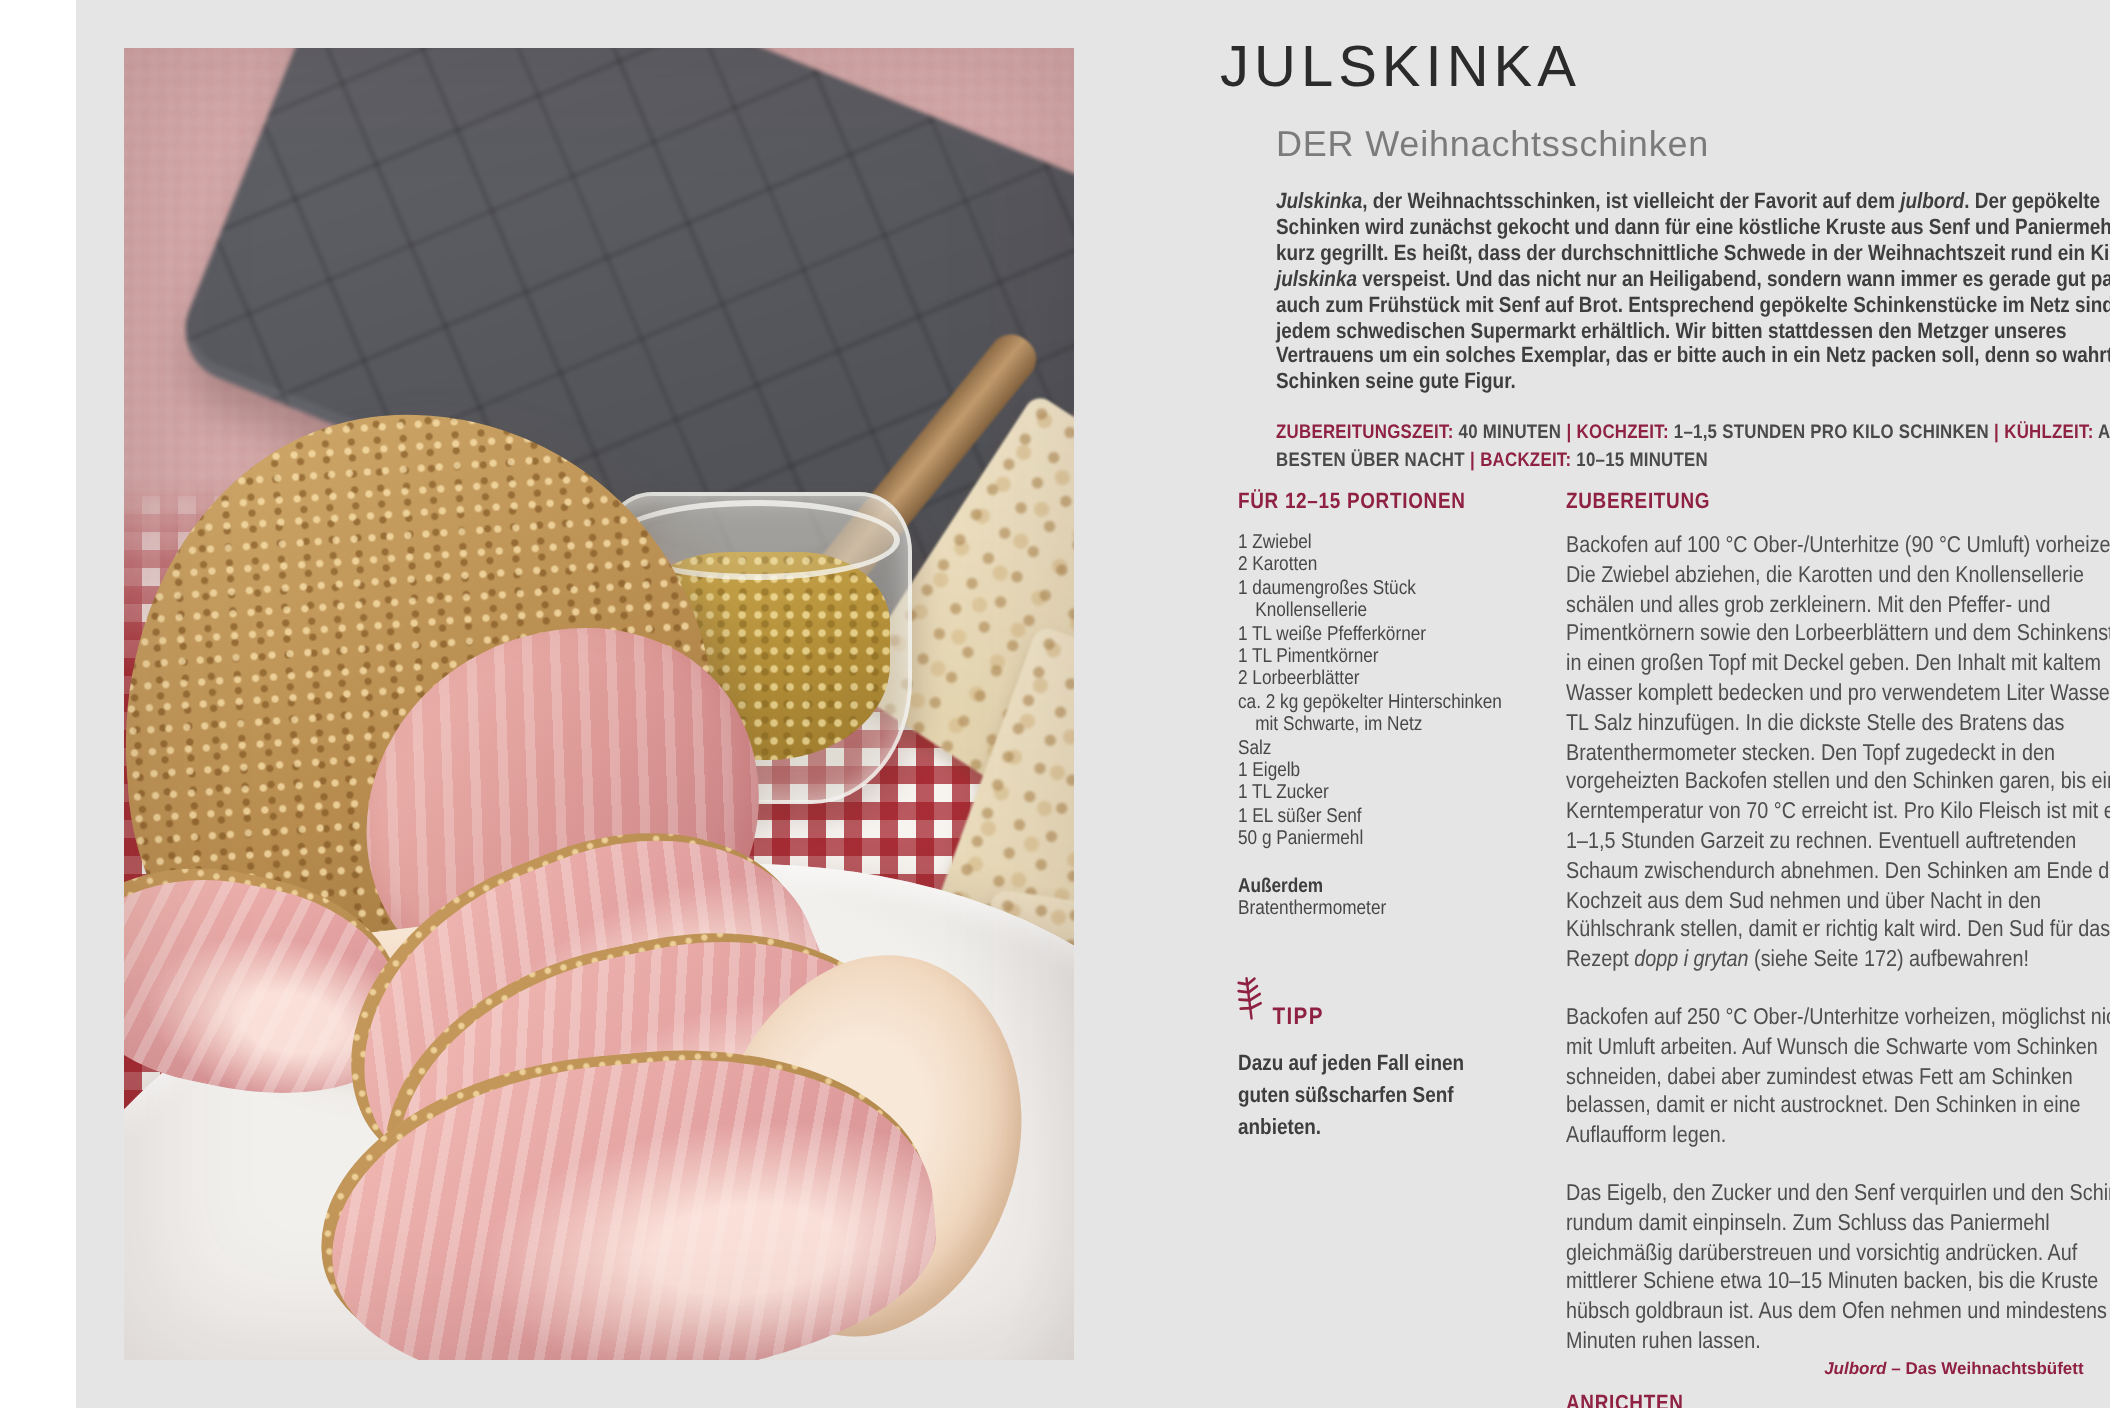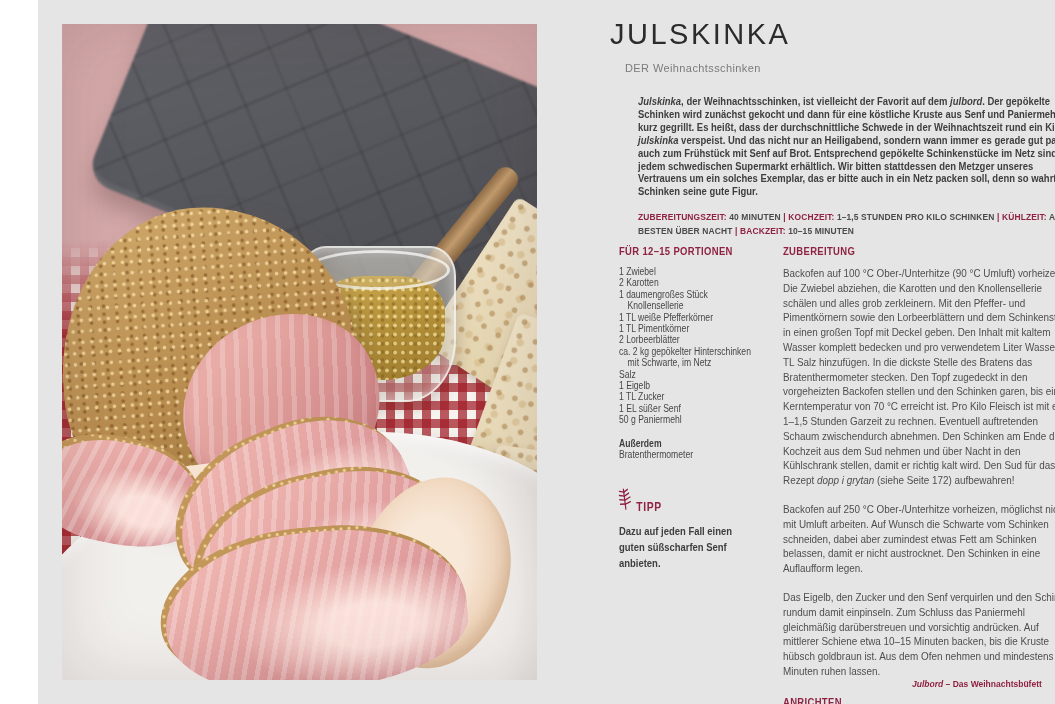--- a/index.html
+++ b/index.html
@@ -95,21 +95,21 @@
     box-shadow:inset -6px -8px 14px rgba(190,150,110,0.4);}
   .sliceC{left:103px;top:508px;width:302px;height:158px;transform:rotate(-5deg);}
   .photo-vignette{inset:0;box-shadow:inset 0 0 70px rgba(60,30,30,0.14);}
 
   
   .accent{color:#8f2142;}
   .narrow{transform:scaleX(0.86);transform-origin:0 0;}
 
   .title{position:absolute;left:572px;top:18px;font-size:29px;font-weight:400;
     letter-spacing:2.5px;color:#2b2b2b;}
-  .subtitle{position:absolute;left:587px;top:62px;font-size:11px;color:#7b7b7b;letter-spacing:0.4px;}
+  .subtitle{position:absolute;left:600px;top:62px;font-size:18px;color:#7b7b7b;letter-spacing:0.4px;}
 
   .intro{position:absolute;left:600px;top:95px;width:508px;font-size:11px;line-height:12.9px;
     font-weight:700;color:#3e3e3e;}
   .intro i, .prep-par i, .footer i{font-style:italic;}
 
   .times{position:absolute;left:600px;top:210px;width:512px;font-size:9.8px;line-height:13.5px;
     font-weight:700;color:#4a4a4a;letter-spacing:0.15px;}
   .times .sep{color:#8f2142;padding:0 3px;}
 
   .col-ing{position:absolute;left:581px;top:245px;width:170px;}

